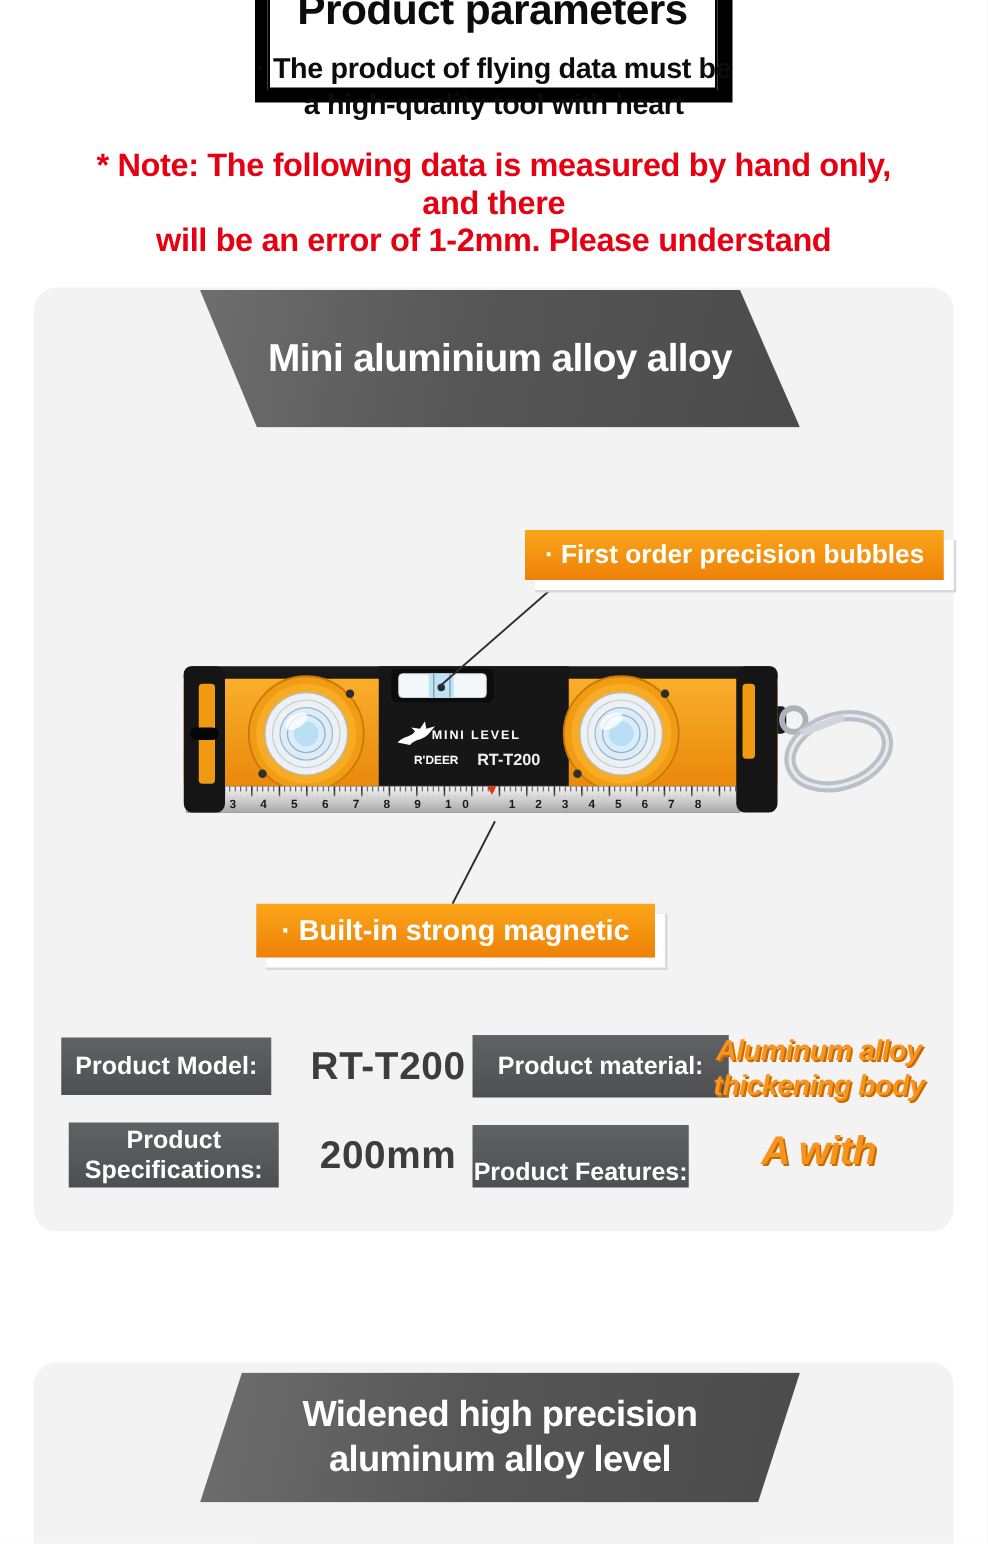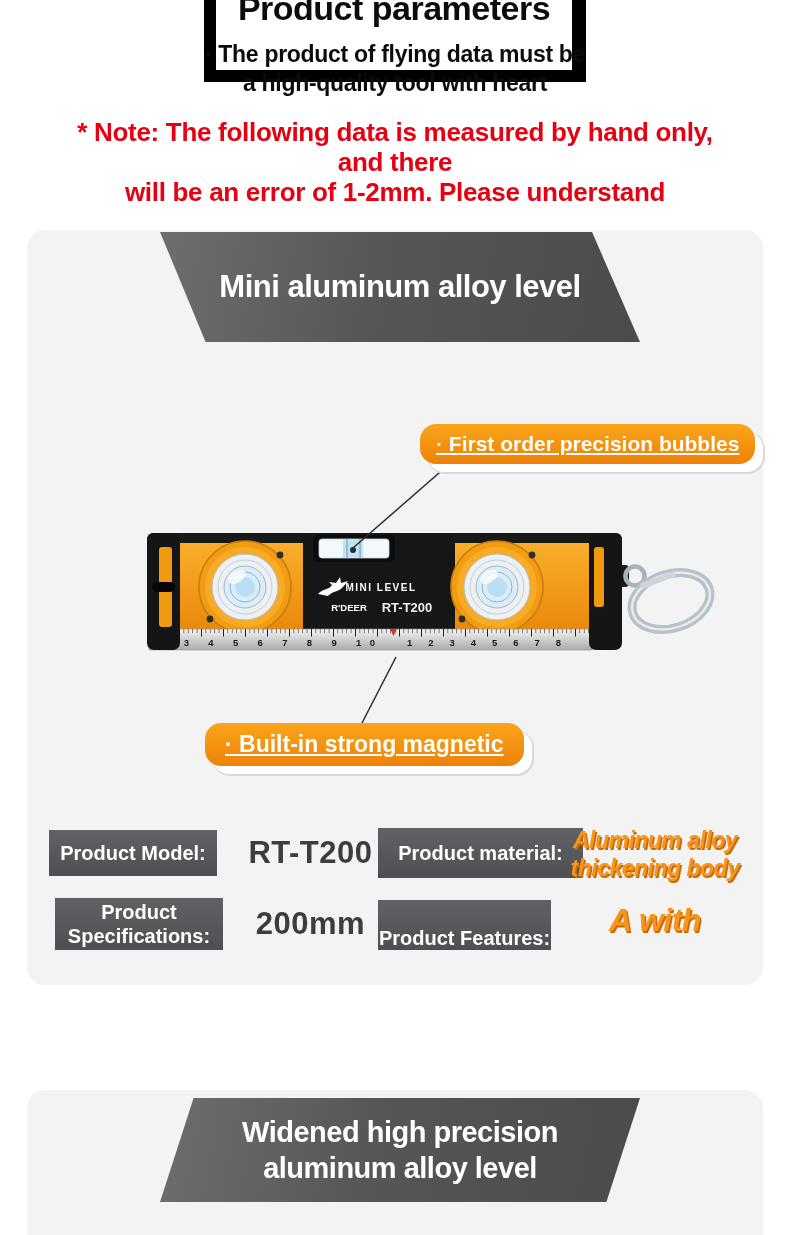--- a/index.html
+++ b/index.html
@@ -37,25 +37,24 @@
     background:linear-gradient(100deg,#6e6e6e 0%,#565656 45%,#4b4b4b 100%);
     color:#fff; font-weight:bold; text-align:center; letter-spacing:-0.5px;
   }
   .banner-mini { left:133px; top:2px; width:480px; height:110px;
     clip-path:polygon(0% 0%, 90% 0%, 100% 100%, 9.5% 100%); font-size:31px; }
   .banner-wide { left:133px; top:8px; width:480px; height:104px;
     clip-path:polygon(7% 0%, 100% 0%, 93% 100%, 0% 100%); font-size:29px; line-height:36px; }
 
   
   .callout {
-    display:inline-block; color:#fff; font-weight:bold; border-radius:16px;
+    display:inline-block; color:#fff; font-weight:bold; border-radius:0;
     background:linear-gradient(180deg,#faa61a 0%,#ee8108 100%);
     box-shadow:8px 8px 0 0 #ffffff, 9px 9px 0 1px #d9d9d9;
     z-index:6;
-    text-decoration:underline;
   }
   .callout-bubbles { left:393px; top:194px; font-size:21px; padding:8px 16px; }
   .callout-magnetic { left:178px; top:493px; font-size:23px; padding:8px 20px; }
 
   .pointer-overlay { left:0; top:0; width:790px; height:1235px; z-index:5; pointer-events:none; }
 
   .product-svg { left:108px; top:295px; z-index:2; }
 
   
   .spec-label {
@@ -96,21 +95,21 @@
 </div>
 
 <div class="abs note">
   <span class="line">* Note: The following data is measured by hand only, and there</span>
   <span class="line">will be an error of 1-2mm. Please understand</span>
 </div>
 
 <div class="abs card card-mini">
 
   <div class="abs banner banner-mini">
-    <span>Mini aluminum alloy level</span>
+    <span>Mini aluminium alloy alloy</span>
   </div>
 
   <svg class="abs product-svg" width="580" height="135" viewBox="0 0 580 135">
     <defs>
       <linearGradient id="bodyGrad" x1="0" y1="0" x2="0" y2="1">
         <stop offset="0" stop-color="#f9ae2b"></stop>
           <stop offset="1" stop-color="#e9880b"></stop>
       </linearGradient>
       <linearGradient id="rulerGrad" x1="0" y1="0" x2="0" y2="1">
         <stop offset="0" stop-color="#f5f5f5"></stop>

